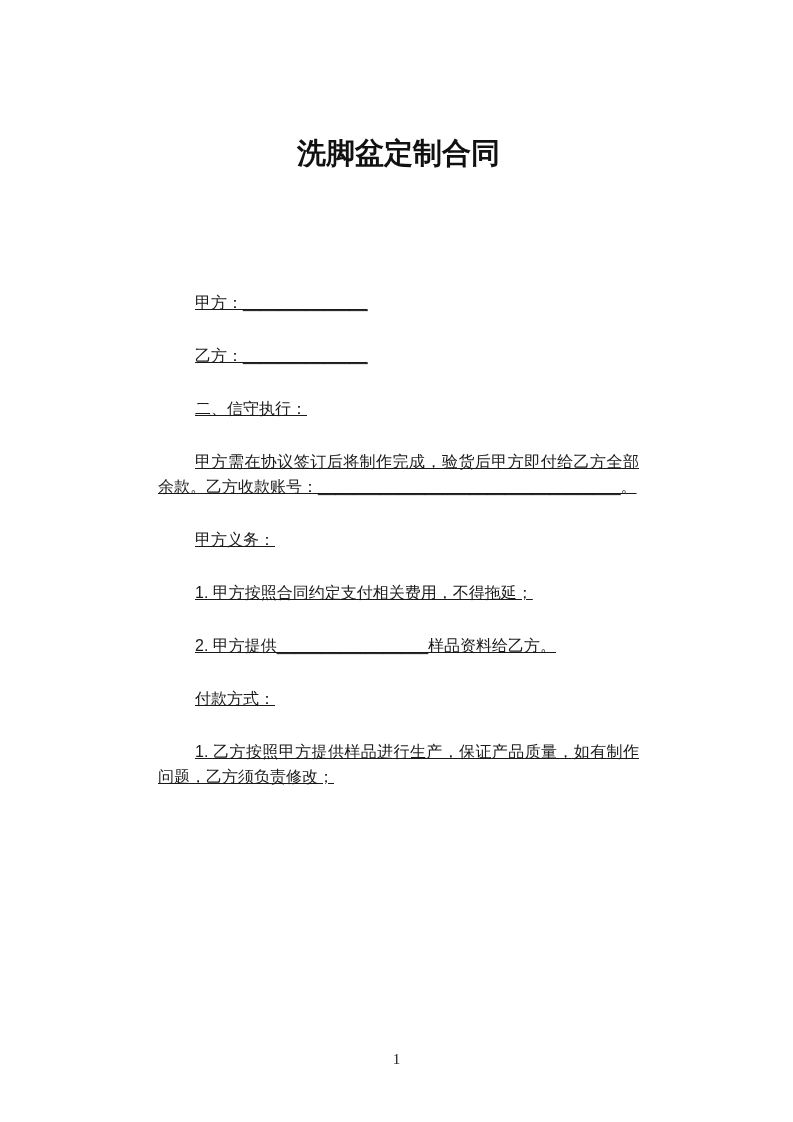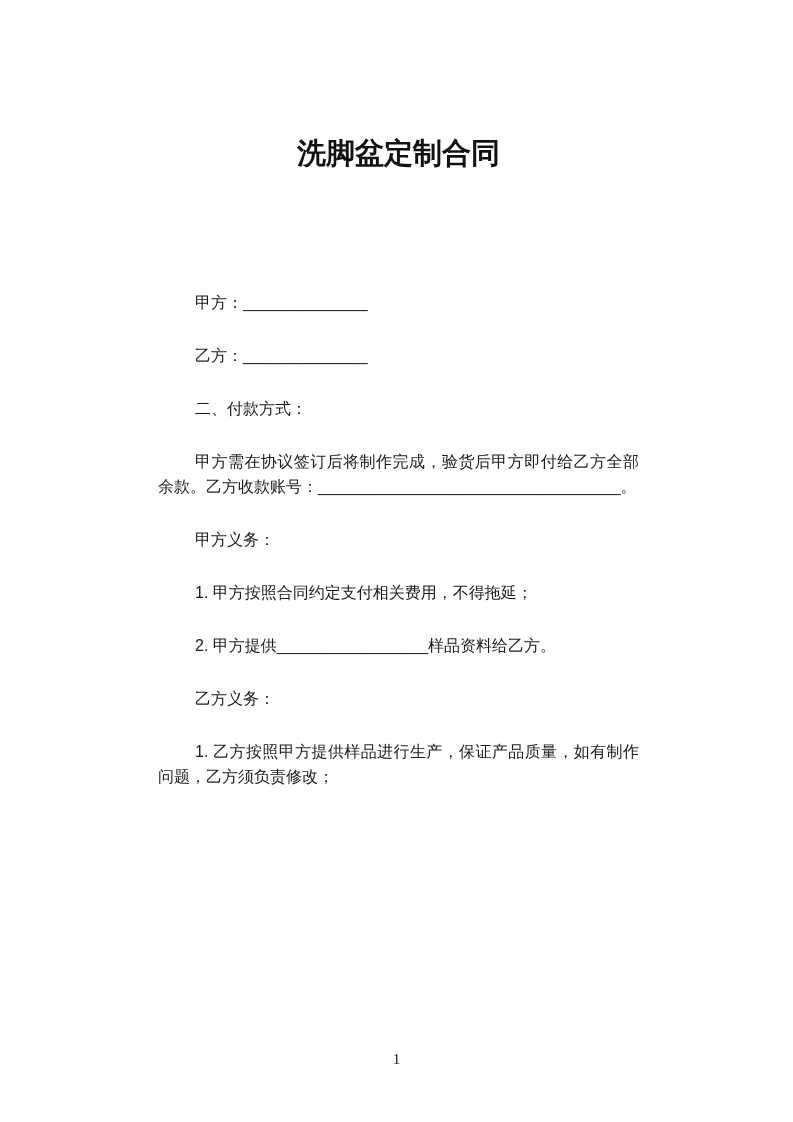--- a/index.html
+++ b/index.html
@@ -36,20 +36,21 @@
   .doc-body p {
     font-size: 16px;
     line-height: 25px;
     margin: 0 0 28px 0;
     text-indent: 37px;
     text-align: justify;
     text-justify: inter-ideograph;
     word-break: break-all;
     line-break: strict;
     color: #1a1a1a;
+    text-decoration: underline;
   }
   .page-number {
     position: absolute;
     top: 1048px;
     left: 0;
     width: 100%;
     text-align: center;
     font-size: 15px;
     line-height: 22px;
     color: #1a1a1a;
@@ -58,23 +59,23 @@
 </style>
 </head>
 <body>
 
 <div class="page">
   <div class="content">
     <h1 class="doc-title">洗脚盆定制合同</h1>
     <div class="doc-body">
         <p>甲方：______________</p>
         <p>乙方：______________</p>
-        <p>二、付款方式：</p>
+        <p>二、信守执行：</p>
         <p>甲方需在协议签订后将制作完成，验货后甲方即付给乙方全部余款。乙方收款账号：__________________________________。</p>
         <p>甲方义务：</p>
         <p>1. 甲方按照合同约定支付相关费用，不得拖延；</p>
         <p>2. 甲方提供_________________样品资料给乙方。</p>
-        <p>乙方义务：</p>
+        <p>付款方式：</p>
         <p>1. 乙方按照甲方提供样品进行生产，保证产品质量，如有制作问题，乙方须负责修改；</p>
       </div>
   </div>
   <div class="page-number">1</div>
 </div>
 
 </body></html>

